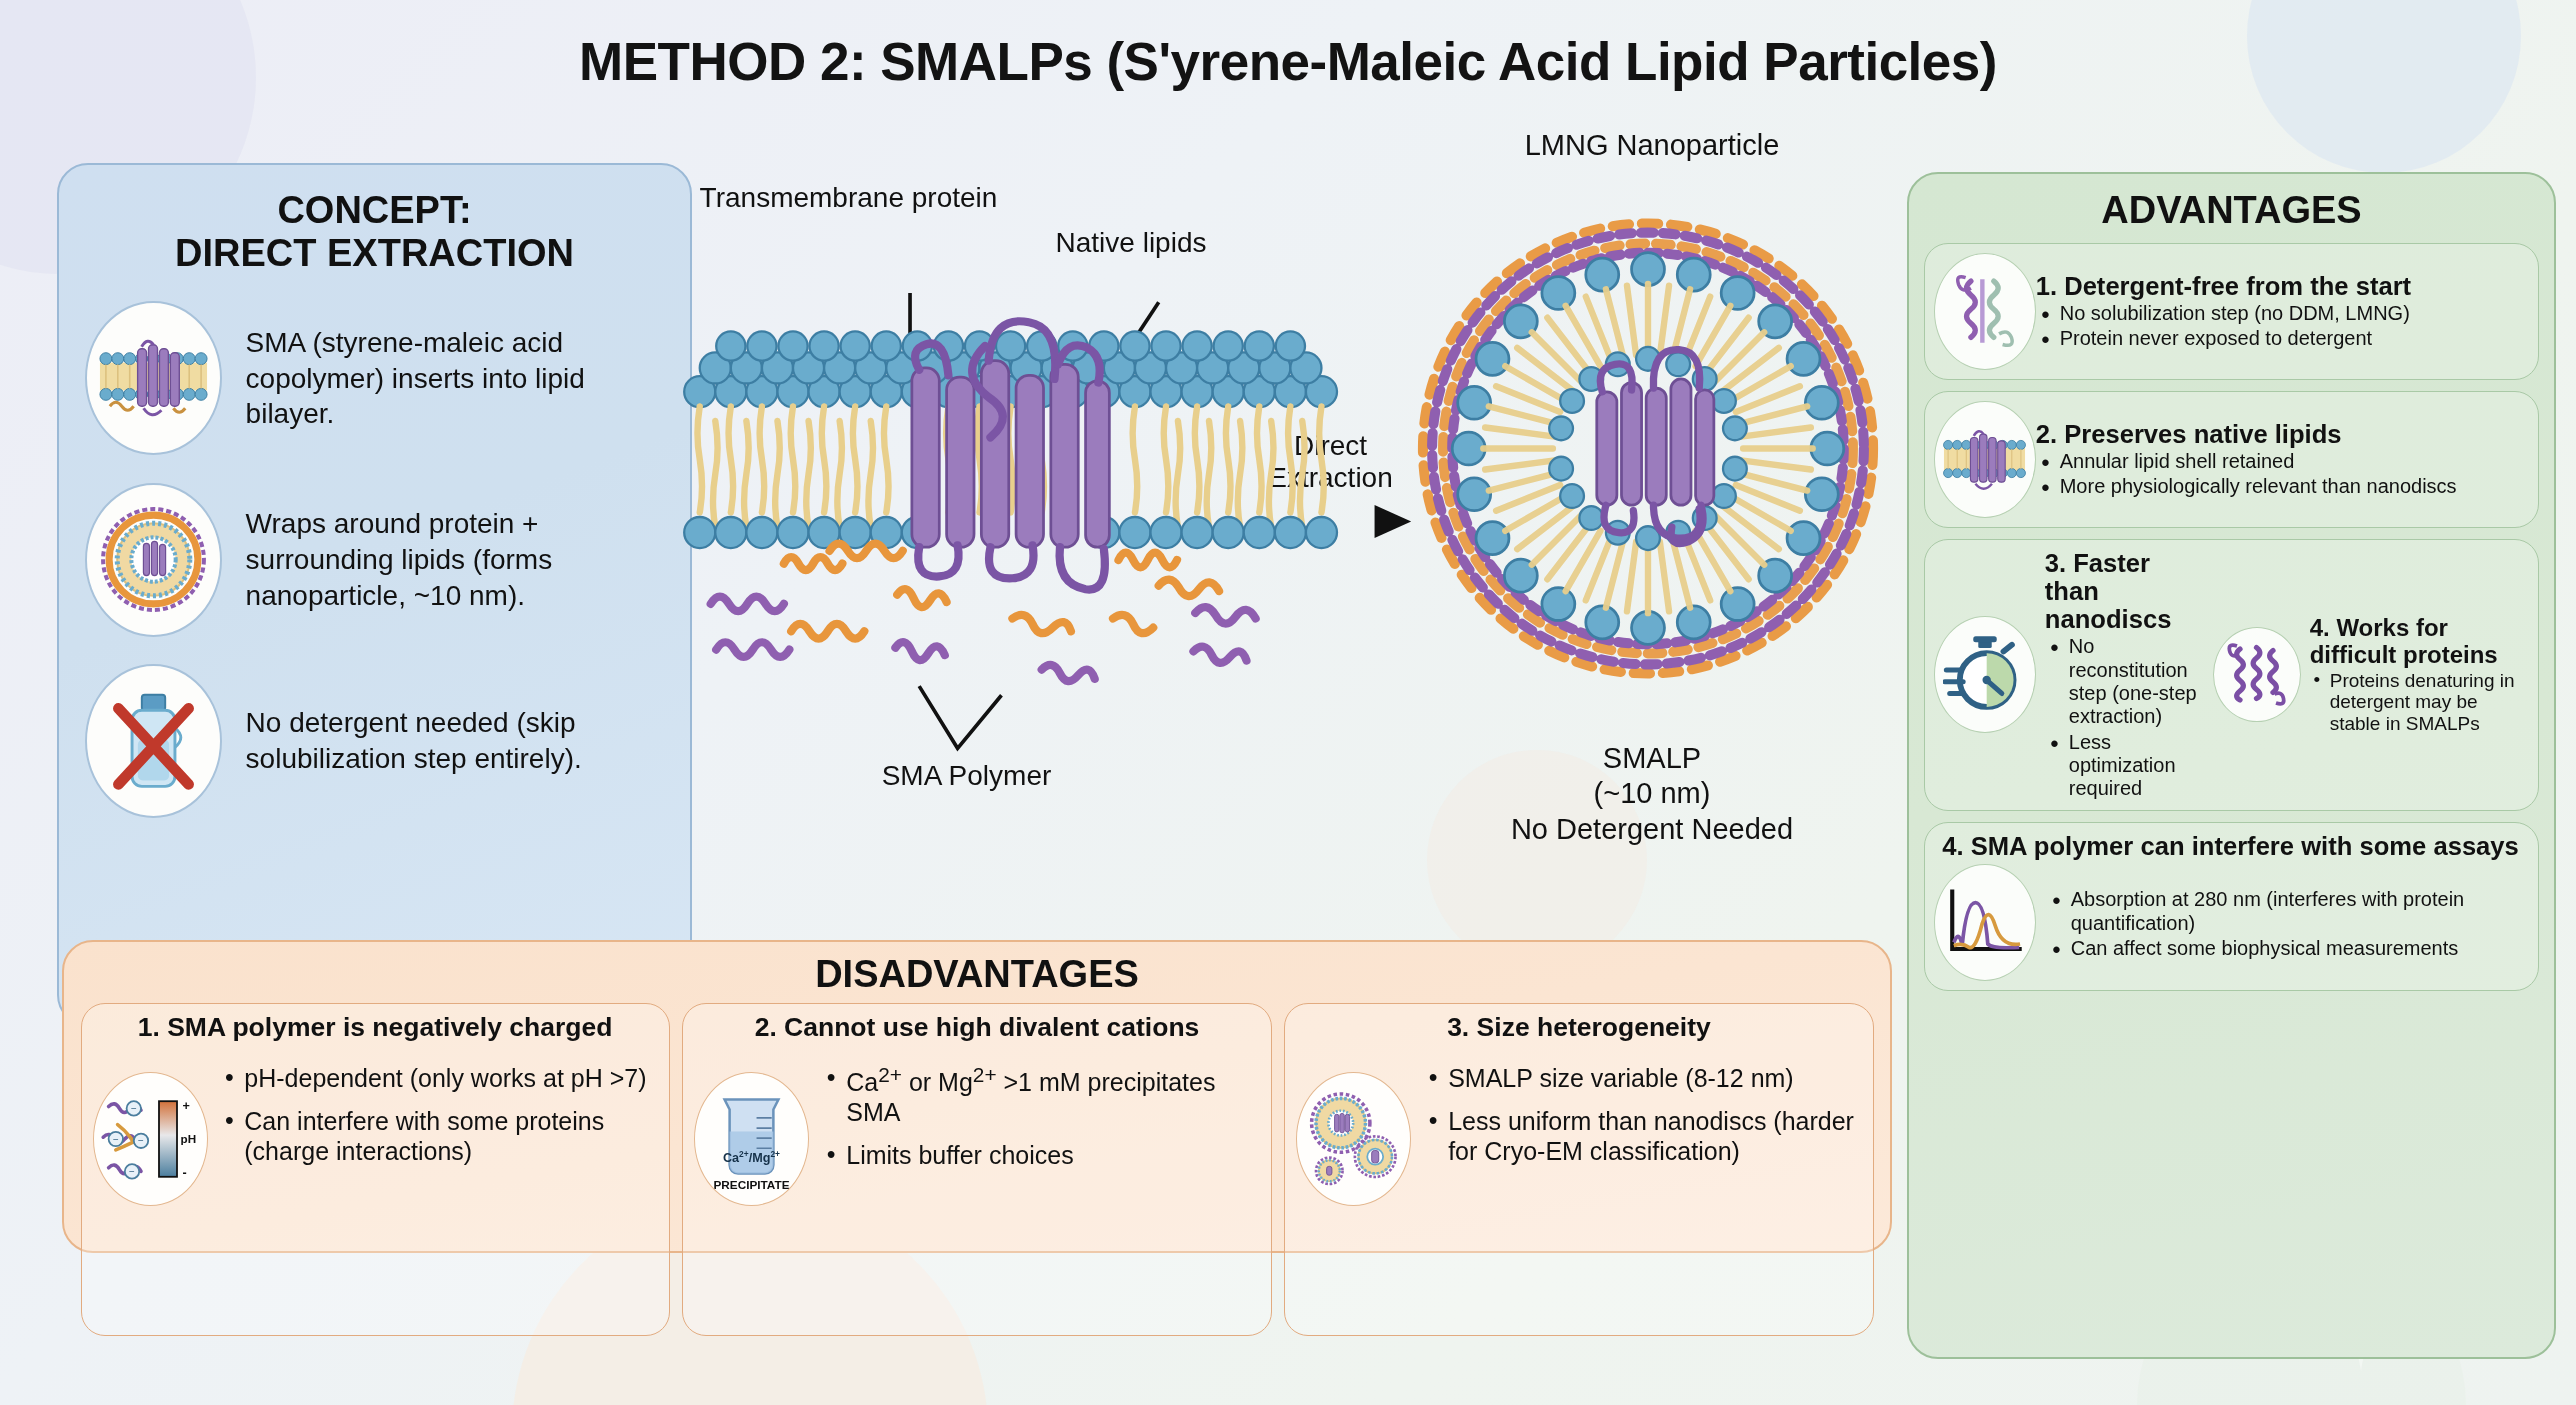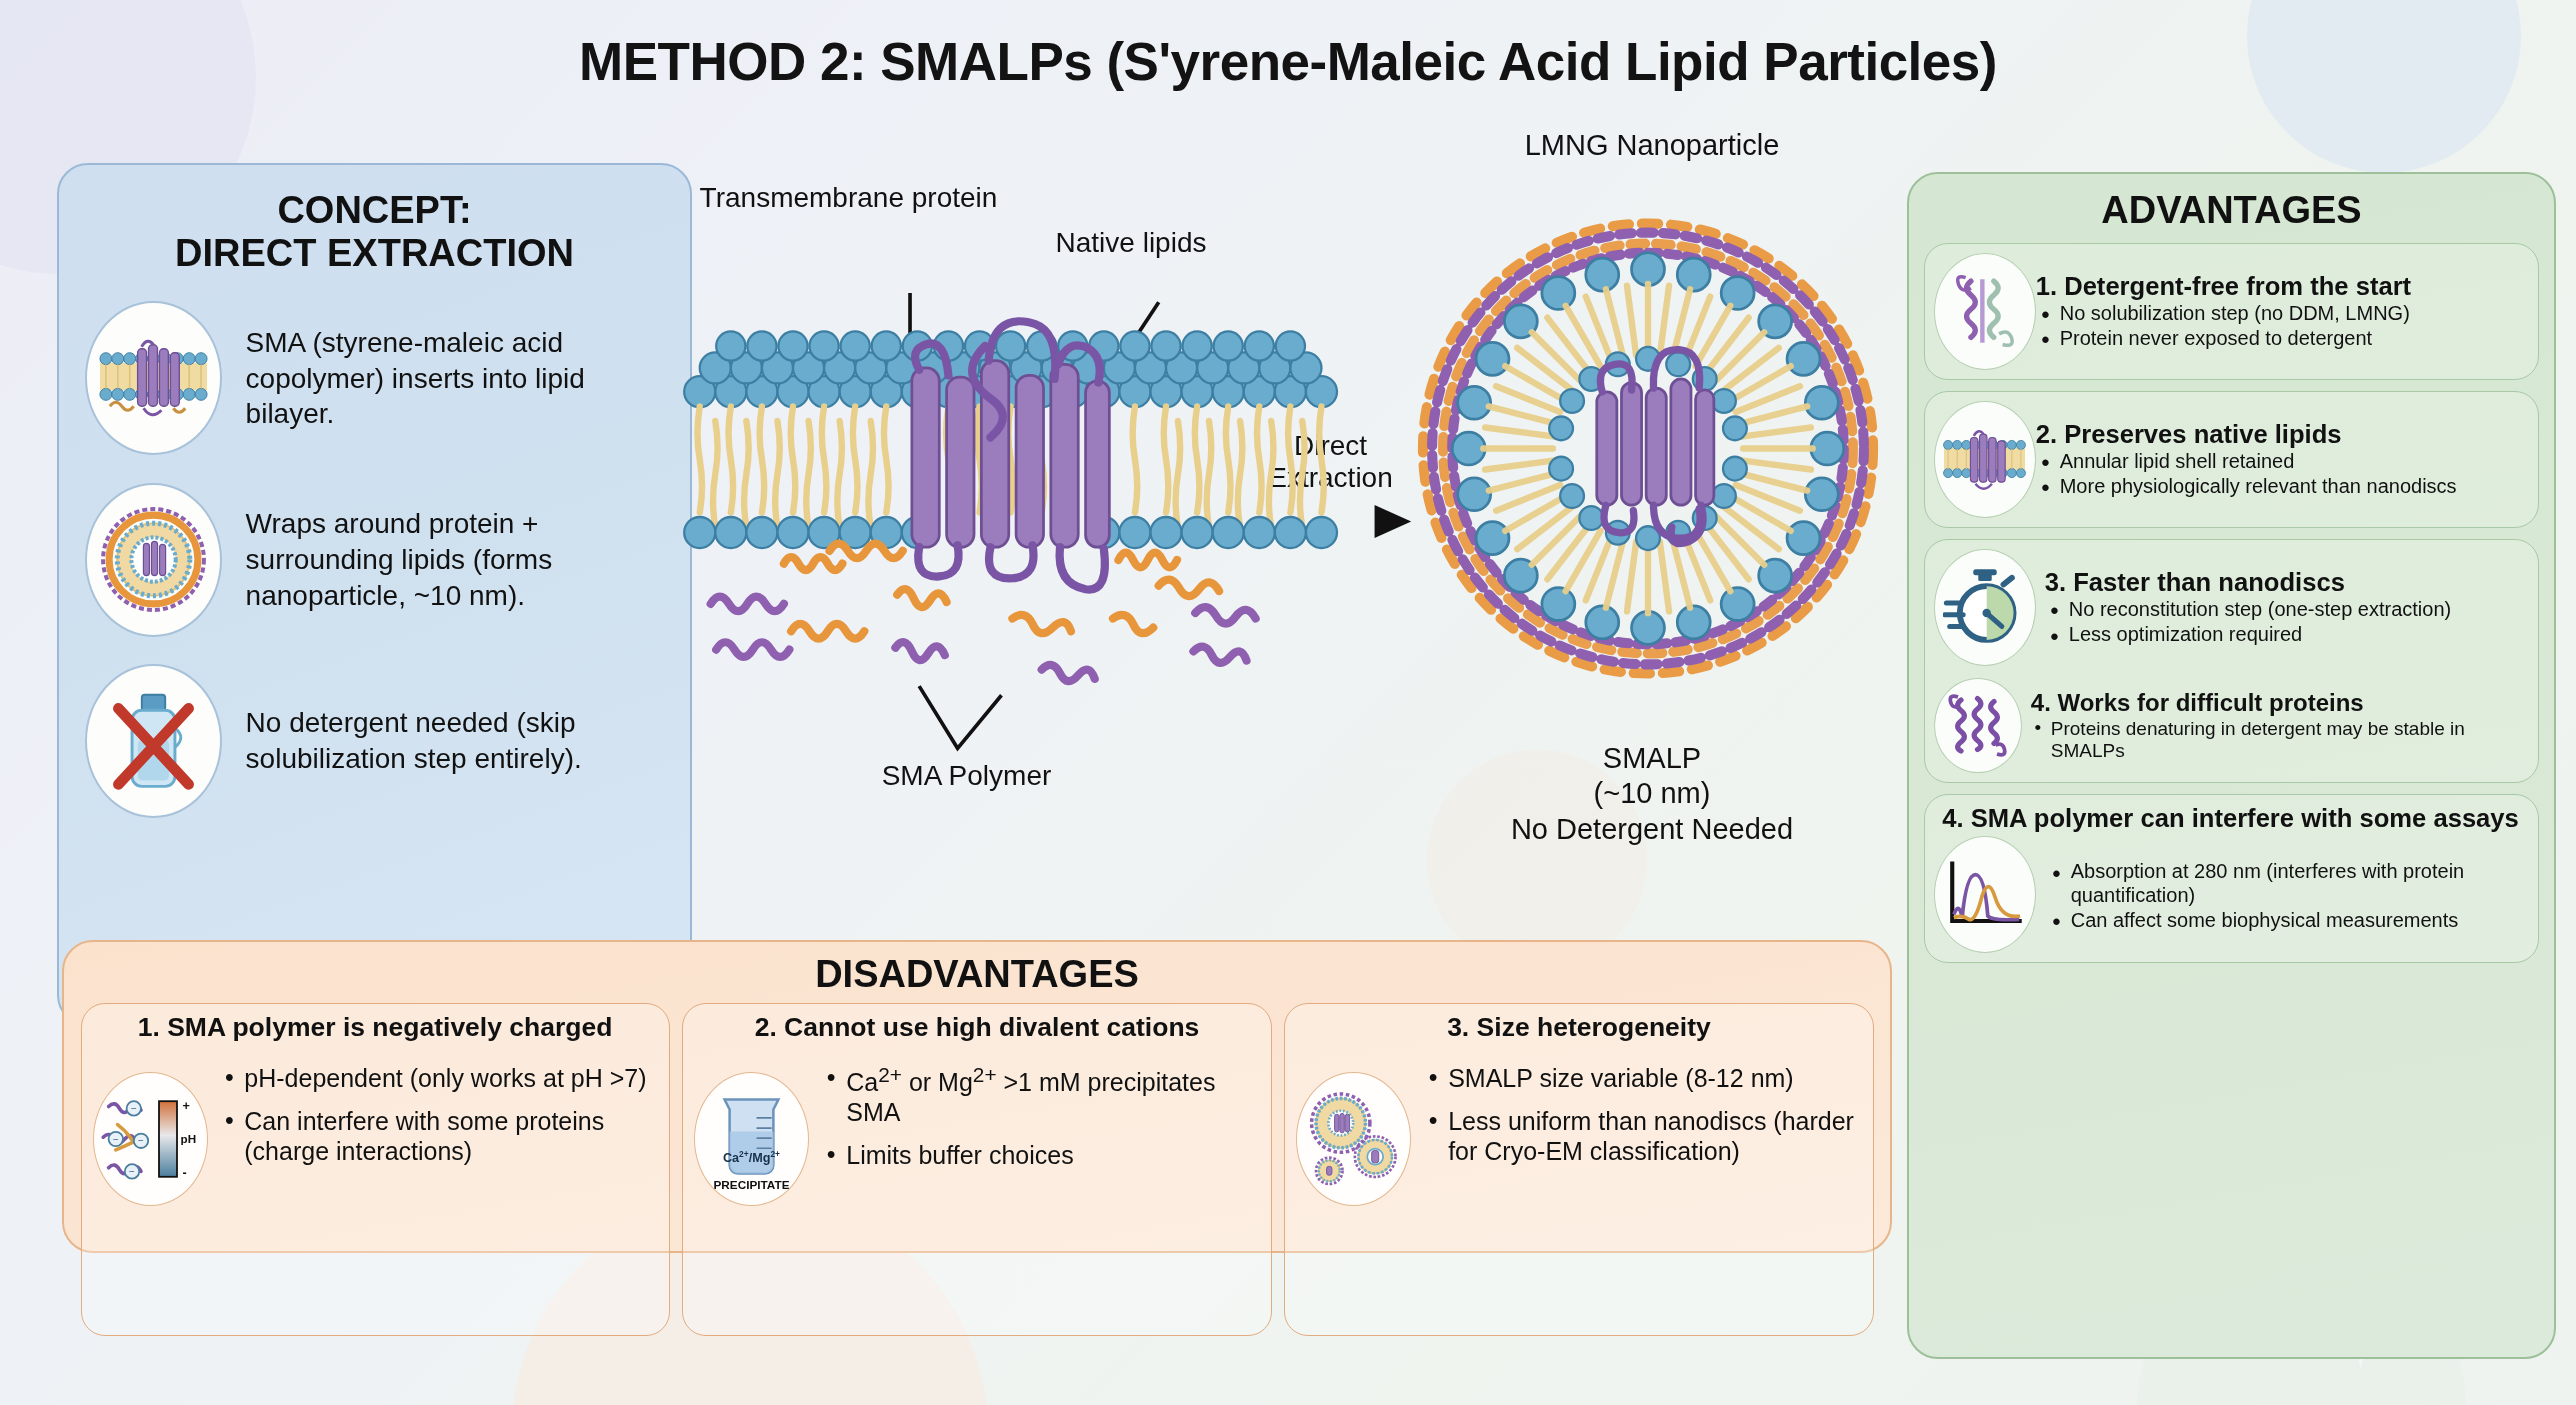--- a/index.html
+++ b/index.html
@@ -615,21 +615,21 @@
     </div>
     <div class="card-body">
       <div class="adv-h">2. Preserves native lipids</div>
       <ul class="adv-ul">
         <li>Annular lipid shell retained</li>
         <li>More physiologically relevant than nanodiscs</li>
       </ul>
     </div>
   </div>
 
-  <div class="adv-card" style="flex-direction:column; align-items:stretch; gap:12px;">
+  <div class="adv-card" style="align-items:stretch; gap:12px;">
     <div style="display:flex; align-items:center; gap:9.1px;">
       <div class="adv-icon">
         <svg viewBox="0 0 100 100" width="84" height="84">
           <rect x="42" y="8" width="16" height="10" rx="2" fill="#2f6185"></rect>
           <rect x="36" y="4" width="28" height="7" rx="3" fill="#2f6185"></rect>
           <line x1="72" y1="22" x2="82" y2="14" stroke="#2f6185" stroke-width="7" stroke-linecap="round"></line>
           <circle cx="52" cy="56" r="32" fill="#ffffff" stroke="#2f6185" stroke-width="7"></circle>
           <path d="M52 24 A32 32 0 0 1 52 88 Z" fill="#bcd9ab"></path>
           <line x1="52" y1="56" x2="70" y2="72" stroke="#2f6185" stroke-width="6" stroke-linecap="round"></line>
           <circle cx="52" cy="56" r="5" fill="#2f6185"></circle>

